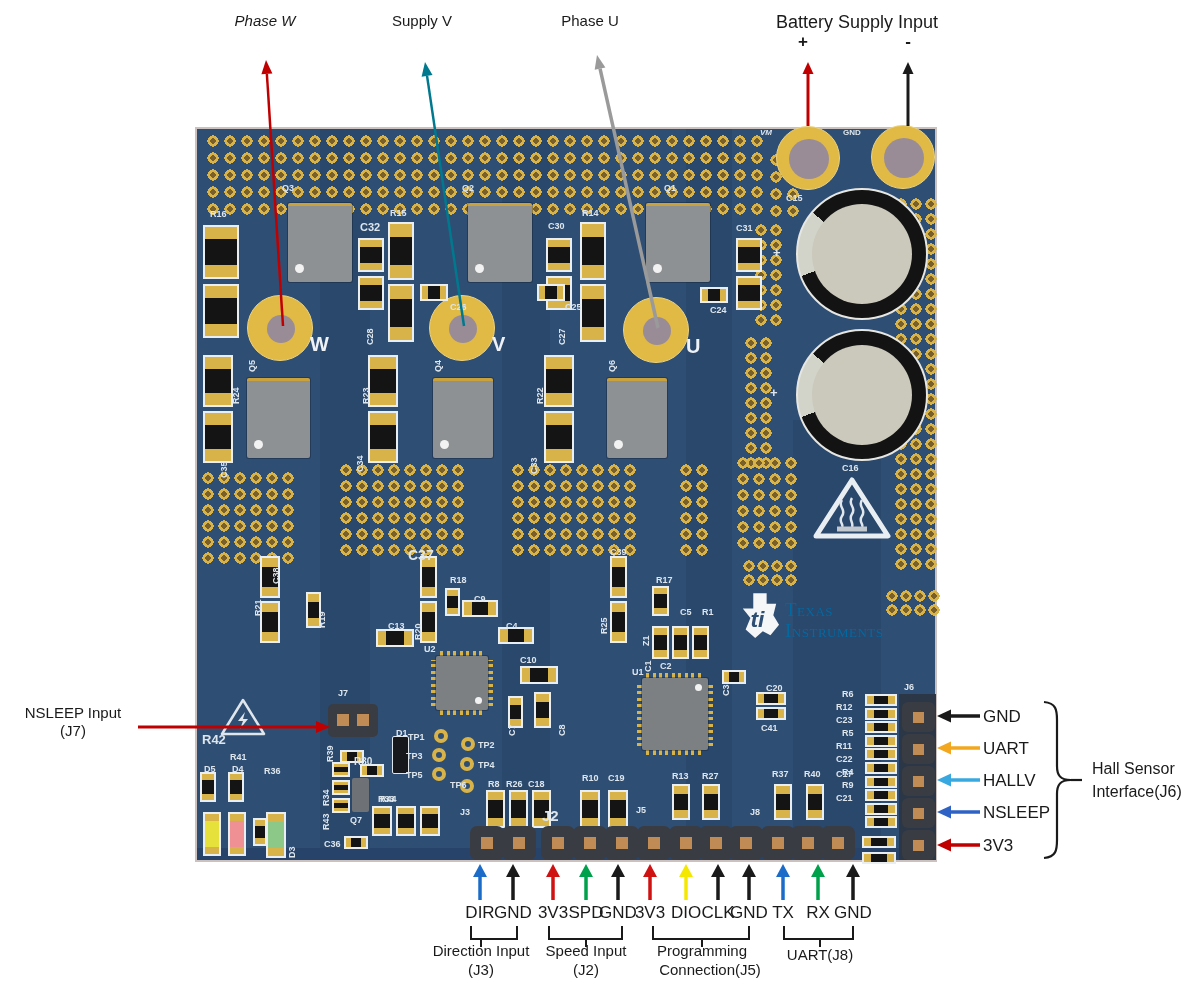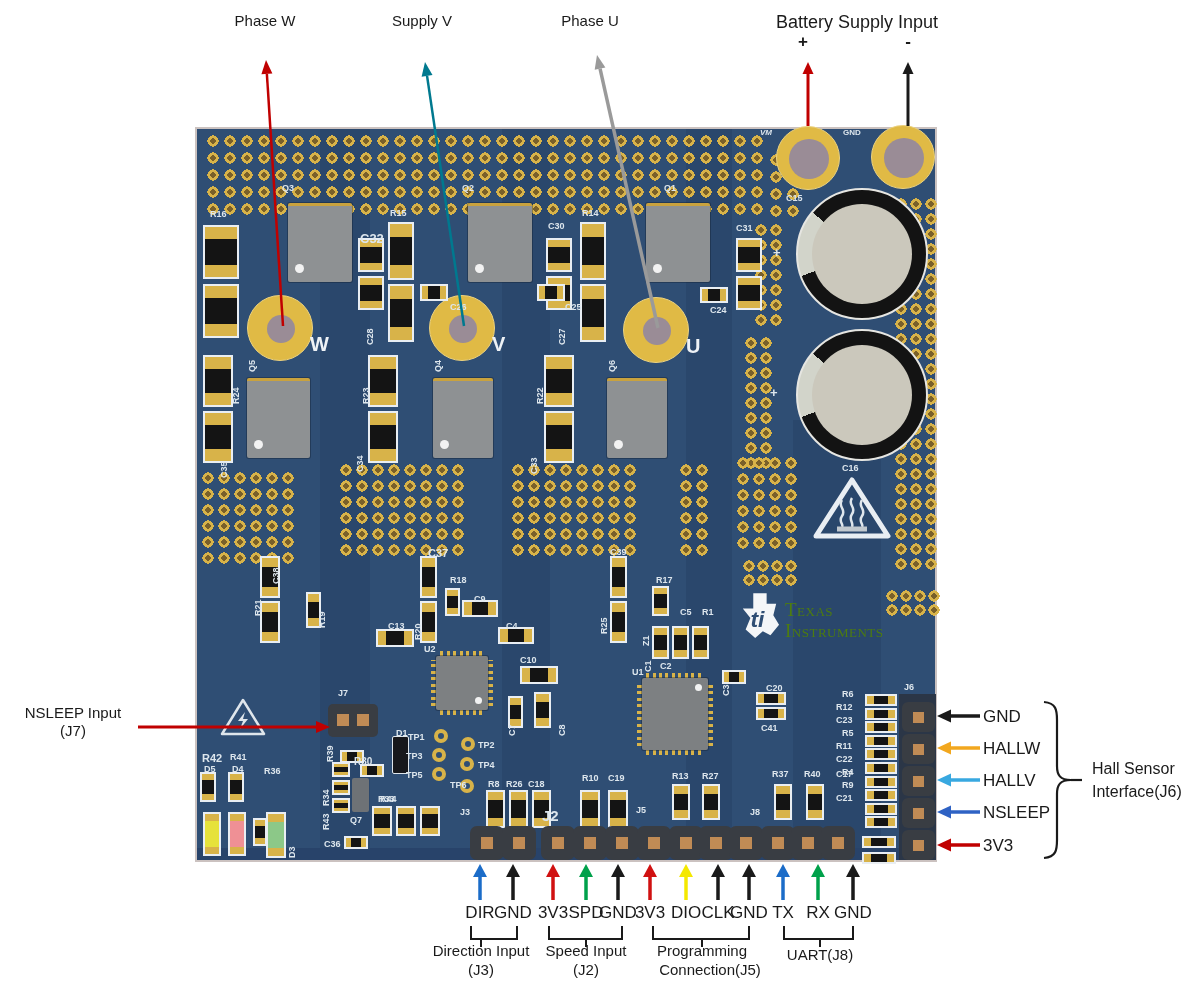--- a/index.html
+++ b/index.html
@@ -30,21 +30,21 @@
   .silk.v{transform:rotate(-90deg);transform-origin:0 0}
   .phase-letter{position:absolute;color:#eef2f6;font-weight:bold;font-size:20px;z-index:8;line-height:1}
   .pinf{position:absolute;z-index:5}
   .pinf.h{background:repeating-linear-gradient(90deg,#d8b349 0 3px,rgba(0,0,0,0) 3px 6.5px)}
   .pinf.vv{background:repeating-linear-gradient(0deg,#d8b349 0 3px,rgba(0,0,0,0) 3px 6.5px)}
   .ann{position:absolute;color:#1a1a1a;white-space:nowrap;z-index:12;line-height:1.15}
   .ann.c{transform:translateX(-50%)}
   #ann-svg{position:absolute;left:0;top:0;z-index:11}
   .decal{position:absolute;z-index:7}
   #ti-logo{position:absolute;left:738px;top:592px;z-index:7;display:flex;align-items:flex-start}
-  .ti-text{font-family:"Liberation Serif",serif;font-variant:small-caps;color:#4d7c0f;
+  .ti-text{font-family:"Liberation Serif",serif;font-variant:small-caps;color:#0369a1;
            font-size:19px;line-height:1.08;margin-left:5px;margin-top:8px;letter-spacing:.5px}
 </style>
 </head>
 <body>
 
 <div id="stage">
 
   <div id="board"></div>
   <div id="stripe-layer">
       <div class="stripe" style="left: 320px; top: 129px; width: 50px; height: 721px; background: rgb(42, 71, 108);"></div>
@@ -288,21 +288,21 @@
     </svg>
     <div class="ti-text">
       <div>Texas</div>
       <div>Instruments</div>
     </div>
   </div>
 
   <div id="silk-layer">
       <div class="silk" style="left: 210px; top: 210px; font-size: 9px;">R16</div>
       <div class="silk" style="left: 282px; top: 184px; font-size: 9px;">Q3</div>
-      <div class="silk" style="left: 360px; top: 232px; font-size: 13px;">C32</div>
+      <div class="silk" style="left: 360px; top: 222px; font-size: 11px;">C32</div>
       <div class="silk" style="left: 390px; top: 209px; font-size: 9px;">R15</div>
       <div class="silk v" style="left: 366px; top: 345px; font-size: 9px;">C28</div>
       <div class="silk" style="left: 450px; top: 303px; font-size: 9px;">C26</div>
       <div class="silk" style="left: 462px; top: 184px; font-size: 9px;">Q2</div>
       <div class="silk" style="left: 548px; top: 222px; font-size: 9px;">C30</div>
       <div class="silk" style="left: 582px; top: 209px; font-size: 9px;">R14</div>
       <div class="silk v" style="left: 558px; top: 345px; font-size: 9px;">C27</div>
       <div class="silk" style="left: 565px; top: 303px; font-size: 9px;">C25</div>
       <div class="silk" style="left: 664px; top: 184px; font-size: 9px;">Q1</div>
       <div class="silk" style="left: 736px; top: 224px; font-size: 9px;">C31</div>
@@ -319,21 +319,21 @@
       <div class="silk v" style="left: 434px; top: 372px; font-size: 9px;">Q4</div>
       <div class="silk v" style="left: 362px; top: 404px; font-size: 9px;">R23</div>
       <div class="silk v" style="left: 356px; top: 472px; font-size: 9px;">C34</div>
       <div class="silk v" style="left: 608px; top: 372px; font-size: 9px;">Q6</div>
       <div class="silk v" style="left: 536px; top: 404px; font-size: 9px;">R22</div>
       <div class="silk v" style="left: 530px; top: 474px; font-size: 9px;">C33</div>
       <div class="silk v" style="left: 272px; top: 584px; font-size: 9px;">C38</div>
       <div class="silk v" style="left: 254px; top: 616px; font-size: 9px;">R21</div>
       <div class="silk v" style="left: 318px; top: 628px; font-size: 9px;">R19</div>
       <div class="silk" style="left: 388px; top: 622px; font-size: 9px;">C13</div>
-      <div class="silk" style="left: 428px; top: 548px; font-size: 11px;">C37</div>
+      <div class="silk" style="left: 408px; top: 548px; font-size: 14px;">C37</div>
       <div class="silk" style="left: 450px; top: 576px; font-size: 9px;">R18</div>
       <div class="silk v" style="left: 414px; top: 640px; font-size: 9px;">R20</div>
       <div class="silk" style="left: 474px; top: 595px; font-size: 9px;">C9</div>
       <div class="silk" style="left: 506px; top: 622px; font-size: 9px;">C4</div>
       <div class="silk" style="left: 424px; top: 645px; font-size: 9px;">U2</div>
       <div class="silk" style="left: 520px; top: 656px; font-size: 9px;">C10</div>
       <div class="silk v" style="left: 508px; top: 736px; font-size: 9px;">C7</div>
       <div class="silk v" style="left: 558px; top: 736px; font-size: 9px;">C8</div>
       <div class="silk" style="left: 610px; top: 548px; font-size: 9px;">C39</div>
       <div class="silk v" style="left: 600px; top: 634px; font-size: 9px;">R25</div>
@@ -356,21 +356,21 @@
       <div class="silk" style="left: 478px; top: 761px; font-size: 9px;">TP4</div>
       <div class="silk" style="left: 450px; top: 781px; font-size: 9px;">TP6</div>
       <div class="silk v" style="left: 326px; top: 762px; font-size: 9px;">R39</div>
       <div class="silk" style="left: 354px; top: 757px; font-size: 10px;">R30</div>
       <div class="silk v" style="left: 322px; top: 806px; font-size: 9px;">R34</div>
       <div class="silk v" style="left: 322px; top: 830px; font-size: 9px;">R43</div>
       <div class="silk" style="left: 378px; top: 795px; font-size: 9px;">R33</div>
       <div class="silk" style="left: 380px; top: 795px; font-size: 9px; text-align: right;">R44</div>
       <div class="silk" style="left: 350px; top: 816px; font-size: 9px;">Q7</div>
       <div class="silk" style="left: 324px; top: 840px; font-size: 9px;">C36</div>
-      <div class="silk" style="left: 202px; top: 753px; font-size: 11px;">R42</div>
+      <div class="silk" style="left: 202px; top: 733px; font-size: 13px;">R42</div>
       <div class="silk" style="left: 230px; top: 753px; font-size: 9px;">R41</div>
       <div class="silk" style="left: 204px; top: 765px; font-size: 9px;">D5</div>
       <div class="silk" style="left: 232px; top: 765px; font-size: 9px;">D4</div>
       <div class="silk" style="left: 264px; top: 767px; font-size: 9px;">R36</div>
       <div class="silk v" style="left: 288px; top: 858px; font-size: 9px;">D3</div>
       <div class="silk" style="left: 460px; top: 808px; font-size: 9px;">J3</div>
       <div class="silk" style="left: 488px; top: 780px; font-size: 9px;">R8</div>
       <div class="silk" style="left: 506px; top: 780px; font-size: 9px;">R26</div>
       <div class="silk" style="left: 528px; top: 780px; font-size: 9px;">C18</div>
       <div class="silk" style="left: 542px; top: 808px; font-size: 15px;">J2</div>
@@ -451,25 +451,25 @@
     </svg>
 
   <div id="ann-layer">
     <div class="ann c" style="left:857px;top:12px;font-size:18px">Battery Supply Input</div>
     <div class="ann c" style="left:803px;top:32px;font-size:17px;font-weight:bold">+</div>
     <div class="ann c" style="left:908px;top:32px;font-size:17px;font-weight:bold">-</div>
     <div class="ann c" style="left:73px;top:704px;font-size:15px">NSLEEP Input</div>
     <div class="ann c" style="left:73px;top:722px;font-size:15px">(J7)</div>
     <div class="ann" style="left:1092px;top:760px;font-size:16px">Hall Sensor</div>
     <div class="ann" style="left:1092px;top:783px;font-size:16px">Interface(J6)</div>
-  <div class="ann c" style="left: 265px; top: 12px; font-size: 15px; font-weight: normal;">Phase W</div>
+  <div class="ann c" style="left: 265px; top: 12px; font-size: 15px; font-weight: normal; font-style: italic;">Phase W</div>
       <div class="ann c" style="left: 422px; top: 12px; font-size: 15px; font-weight: normal;">Supply V</div>
       <div class="ann c" style="left: 590px; top: 12px; font-size: 15px; font-weight: normal;">Phase U</div>
       <div class="ann" style="left: 983px; top: 707px; font-size: 17px; font-weight: normal;">GND</div>
-      <div class="ann" style="left: 983px; top: 739px; font-size: 17px; font-weight: normal;">HALLW</div>
+      <div class="ann" style="left: 983px; top: 739px; font-size: 17px; font-weight: normal;">UART</div>
       <div class="ann" style="left: 983px; top: 771px; font-size: 17px; font-weight: normal;">HALLV</div>
       <div class="ann" style="left: 983px; top: 803px; font-size: 17px; font-weight: normal;">NSLEEP</div>
       <div class="ann" style="left: 983px; top: 836px; font-size: 17px; font-weight: normal;">3V3</div>
       <div class="ann c" style="left: 480px; top: 903px; font-size: 17px; font-weight: normal;">DIR</div>
       <div class="ann c" style="left: 513px; top: 903px; font-size: 17px; font-weight: normal;">GND</div>
       <div class="ann c" style="left: 553px; top: 903px; font-size: 17px; font-weight: normal;">3V3</div>
       <div class="ann c" style="left: 586px; top: 903px; font-size: 17px; font-weight: normal;">SPD</div>
       <div class="ann c" style="left: 618px; top: 903px; font-size: 17px; font-weight: normal;">GND</div>
       <div class="ann c" style="left: 650px; top: 903px; font-size: 17px; font-weight: normal;">3V3</div>
       <div class="ann c" style="left: 686px; top: 903px; font-size: 17px; font-weight: normal;">DIO</div>

